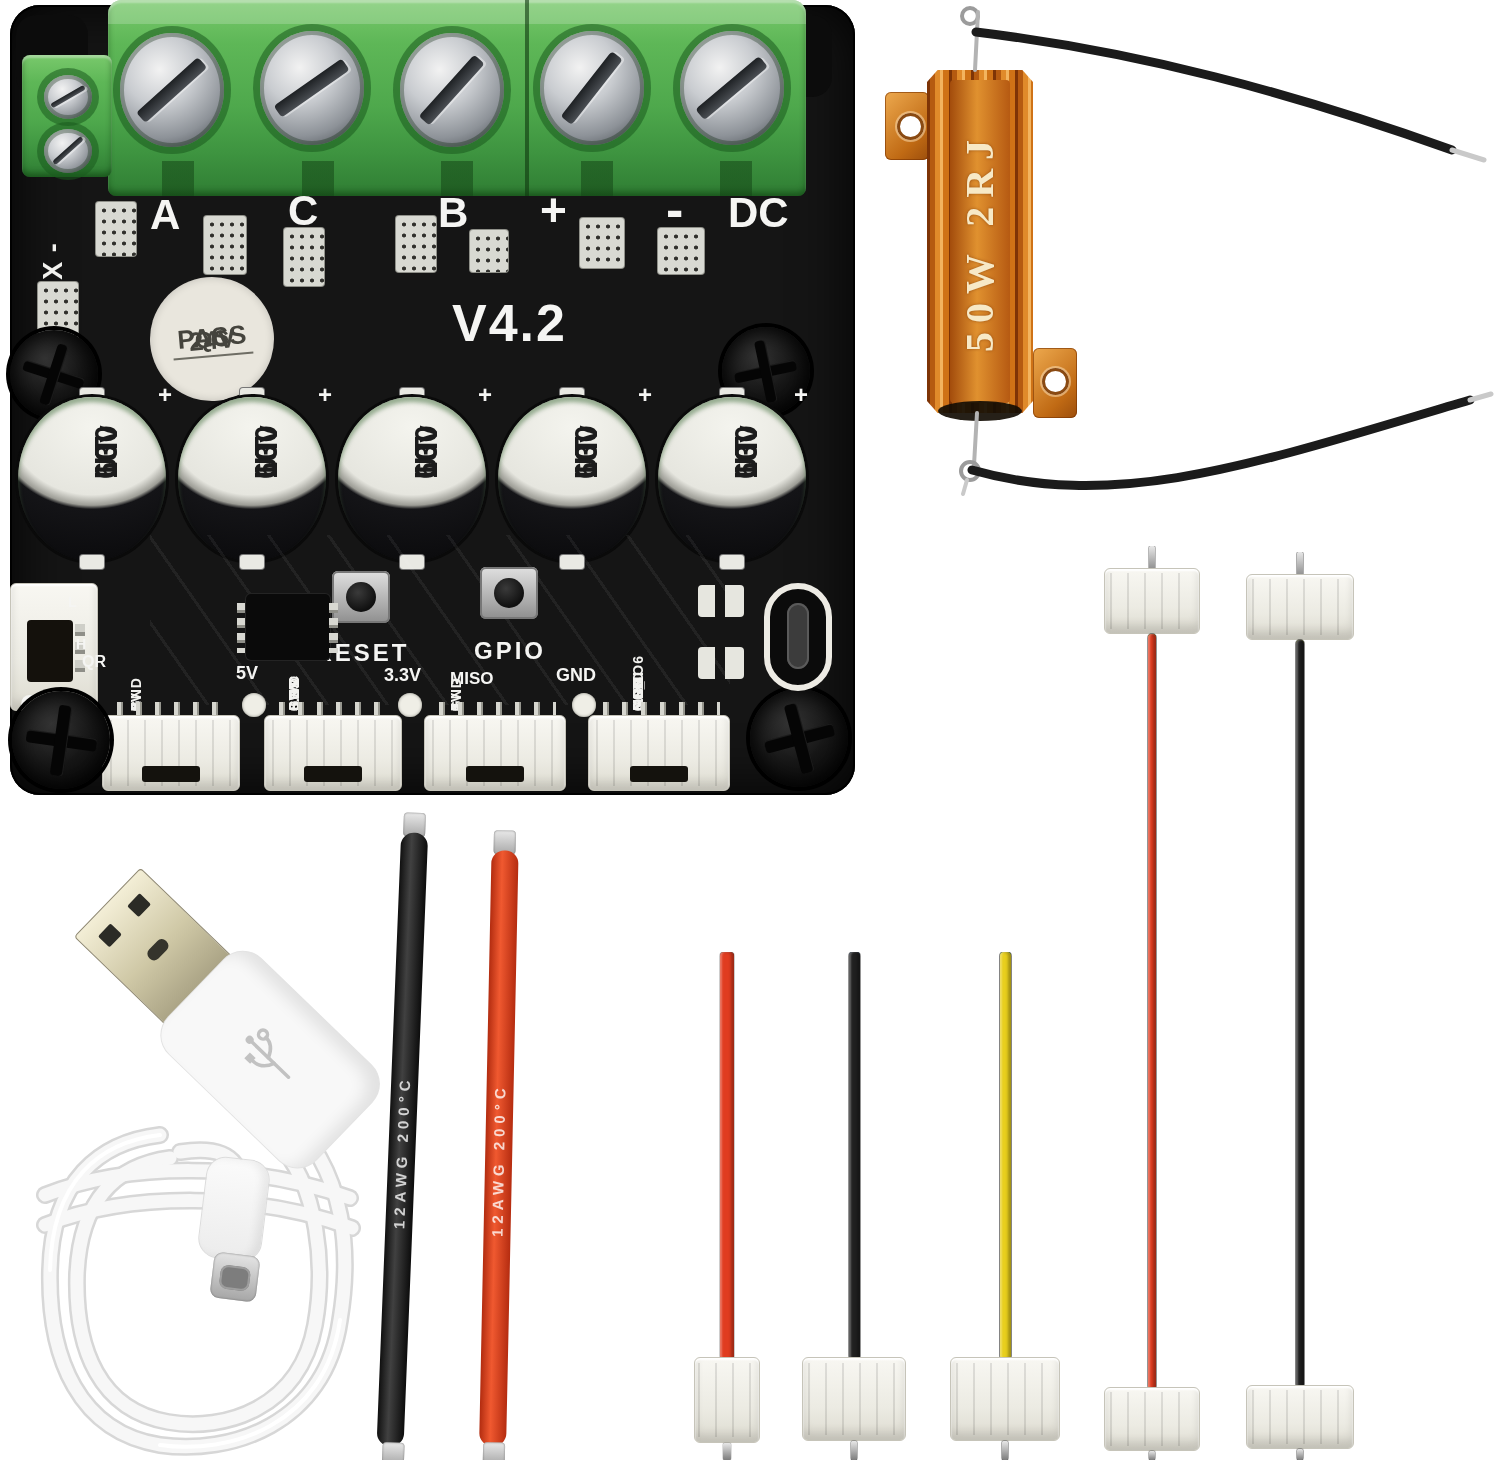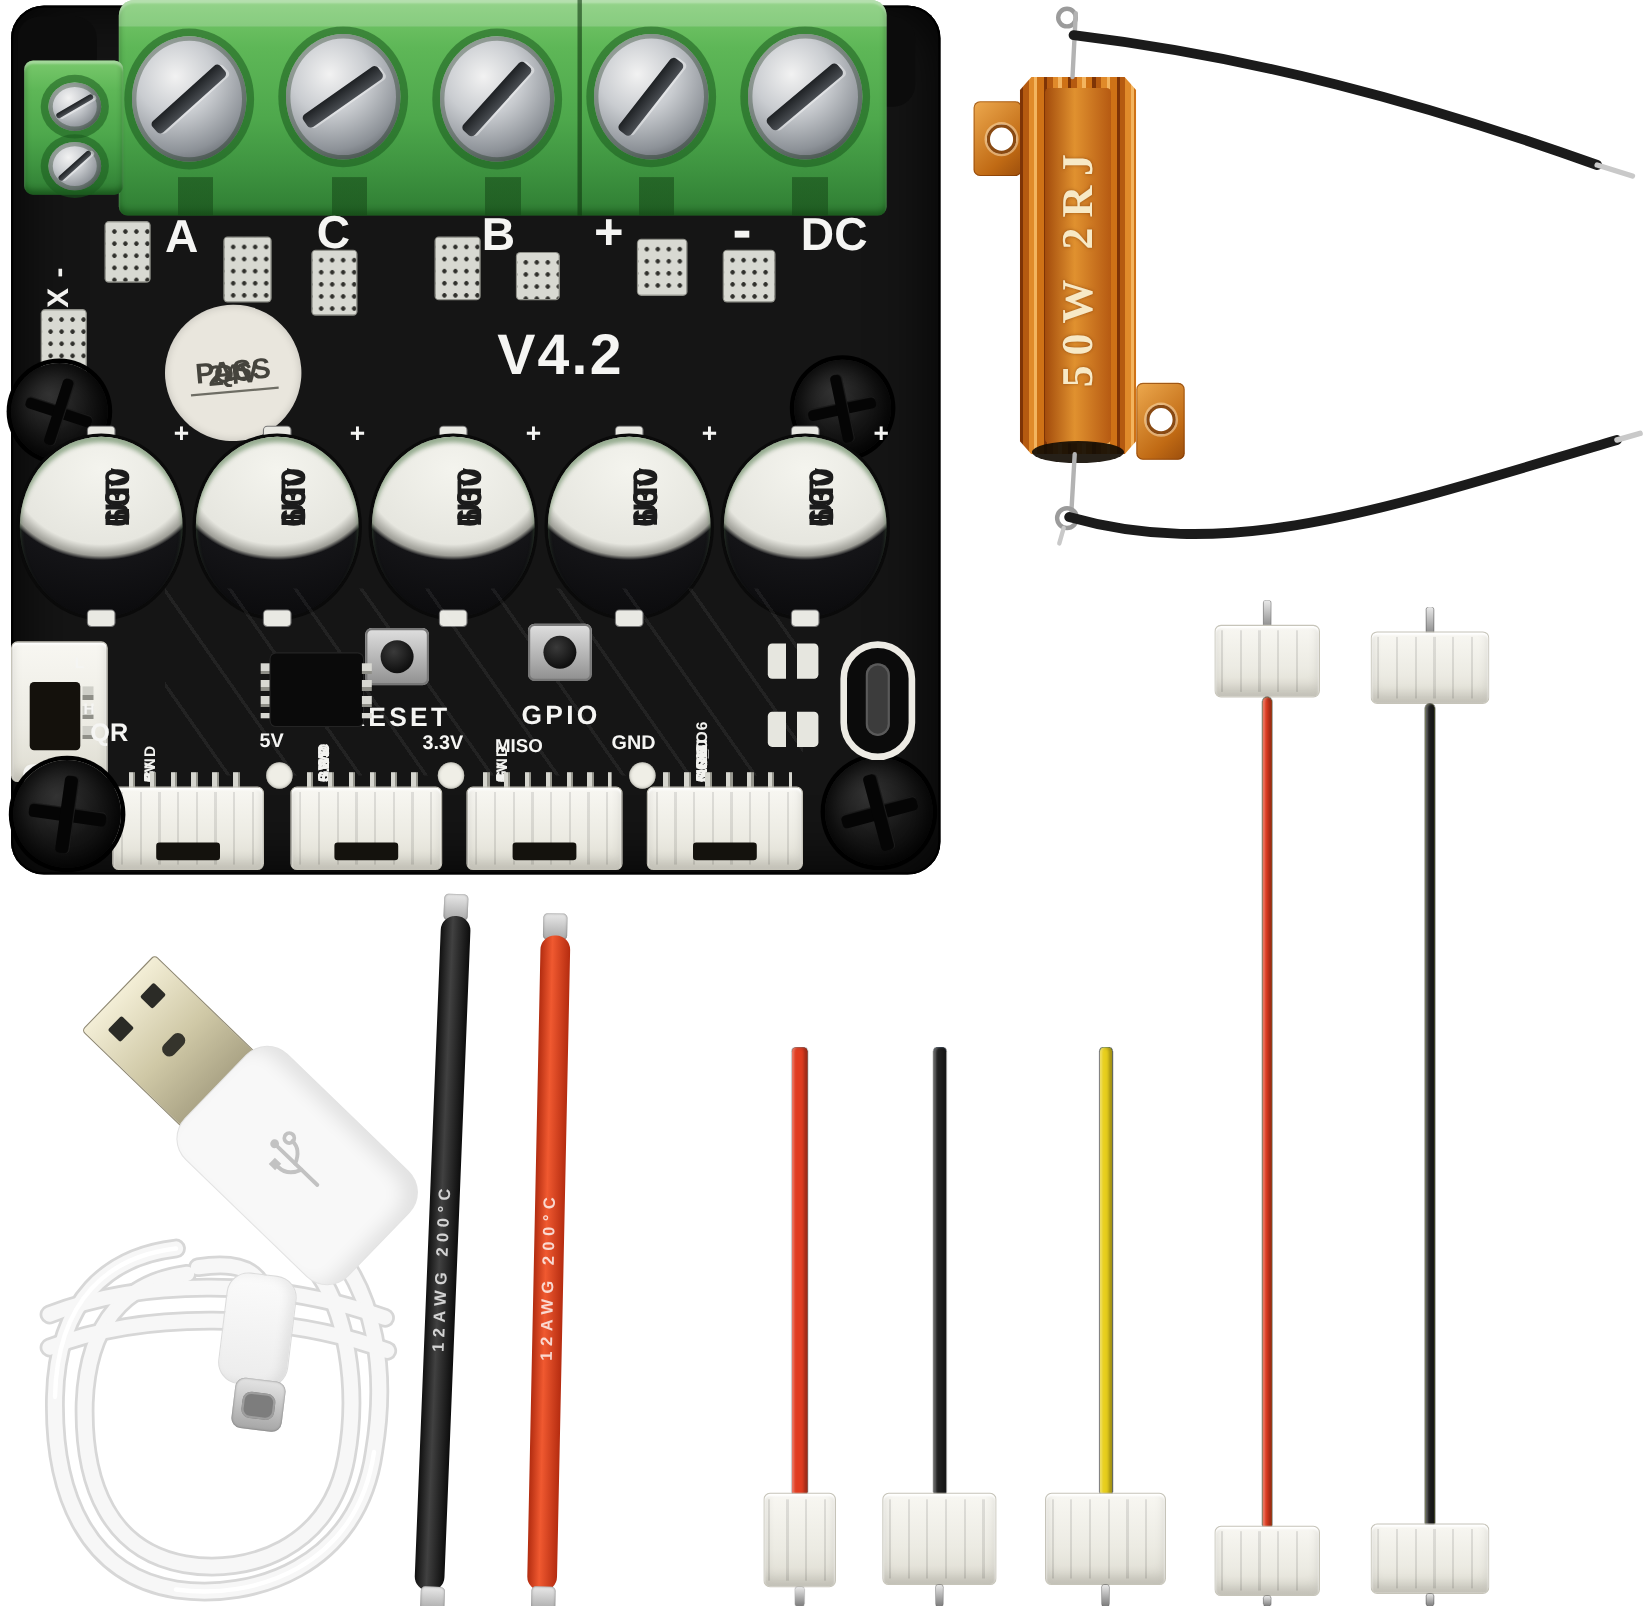--- a/index.html
+++ b/index.html
@@ -251,21 +251,21 @@
       </div>
     <div class="silk" style="left:452px; top:632px; width:96px; text-align:center; font-size:24px; letter-spacing:3px;">GPIO</div>
 
     <div class="jst" style="left:0; top:578px; width:88px; height:128px;">
       <div style="left:16px; top:36px; width:46px; height:62px; background:#14110c; border-radius:4px;"></div>
       <div style="left:64px; top:40px; width:10px; height:52px; background:repeating-linear-gradient(180deg,#cfcfc8 0 8px,#8f8f88 8px 12px, transparent 12px 18px);"></div>
     </div>
     <div class="silk" style="left:58px; top:589px; font-size:14px;">L</div>
     <div class="silk" style="left:66px; top:631px; font-size:14px;">H</div>
     <div class="silk" style="left:10px; top:685px; font-size:27px; letter-spacing:2px;">CAN</div>
-    <div class="silk" style="left:72px; top:648px; font-size:23px;">QR</div>
+    <div class="silk" style="left:72px; top:648px; font-size:16px;">QR</div>
 
     <div style="left:227px; top:598px; width:9px; height:50px; background:repeating-linear-gradient(180deg,#d8d8d2 0 7px,#8f8f88 7px 10px,transparent 10px 15px);"></div>
     <div style="left:236px; top:589px; width:84px; height:66px; background:#0a0a0a; border-radius:5px; box-shadow:0 0 0 1px #242424;"></div>
     <div style="left:319px; top:598px; width:9px; height:50px; background:repeating-linear-gradient(180deg,#d8d8d2 0 7px,#8f8f88 7px 10px,transparent 10px 15px);"></div>
 
     <div class="pingroup" style="left:118px; top:640px; width:94px; height:66px;">
       <span>GND</span>
       <span>A</span>
       <span>B</span>
       <span>Z</span>

